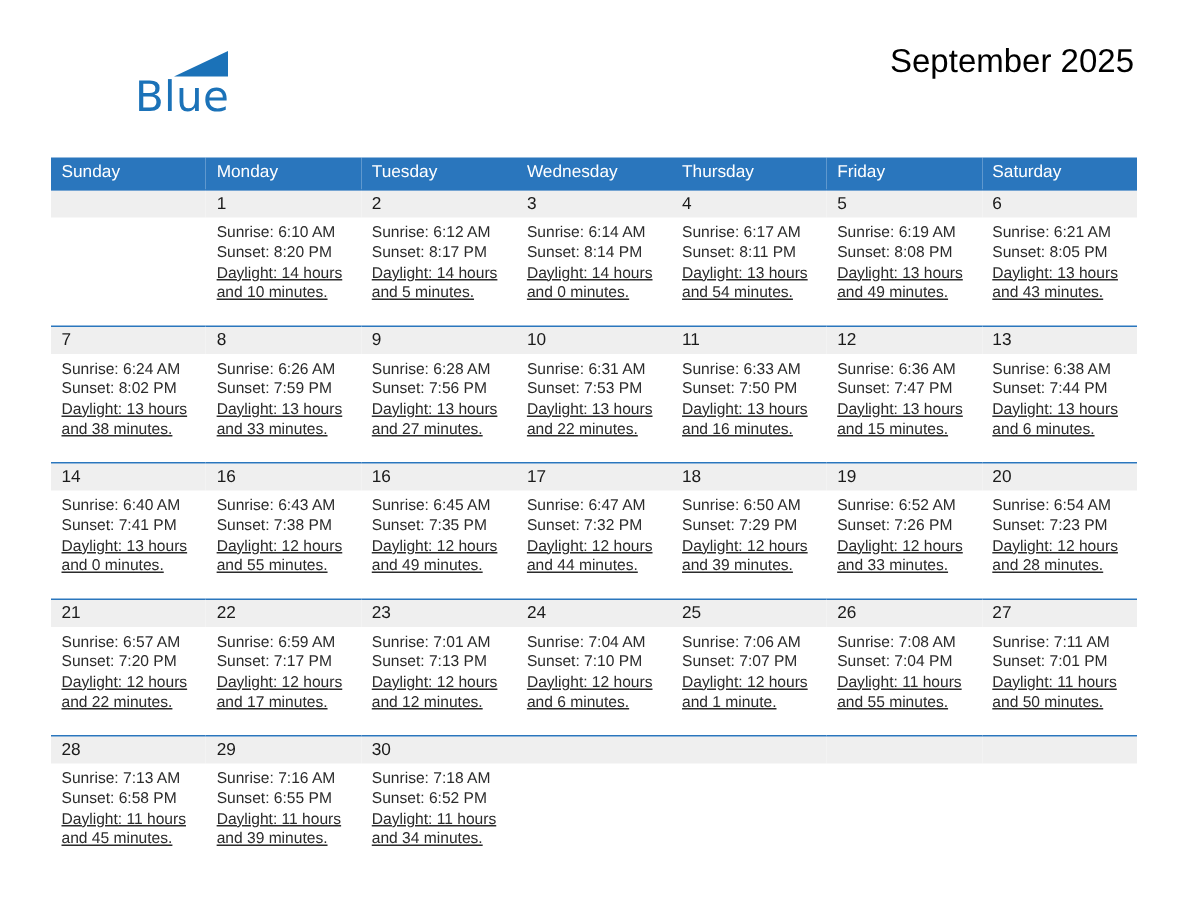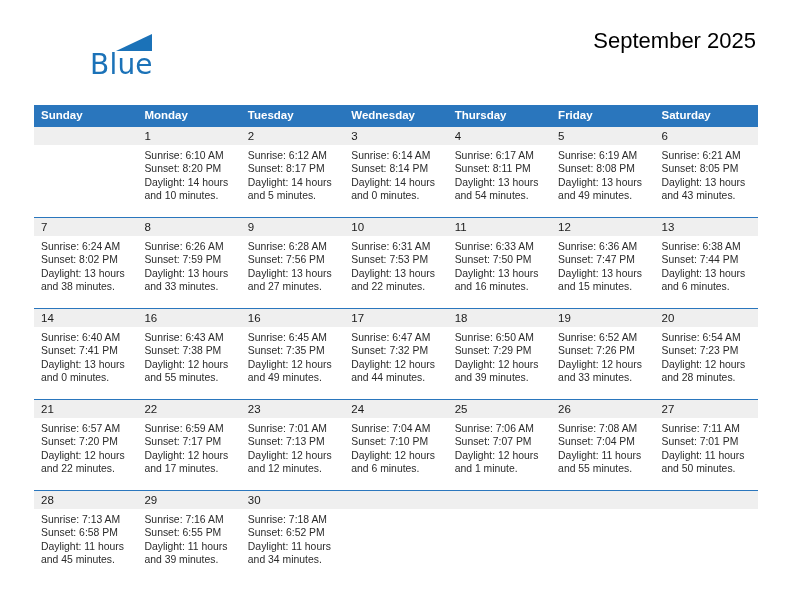--- a/index.html
+++ b/index.html
@@ -93,21 +93,21 @@
   table.cal-table {
     width: 724px;
     border-collapse: collapse;
     table-layout: fixed;
   }
 
   thead th {
     background: #2a76bd;
     color: #ffffff;
     font-size: 11.5px;
-    font-weight: bold;
+    font-weight: normal;
     text-align: left;
     padding: 4px 0 5px 7px;
     height: 12px;
     vertical-align: middle;
     margin-left: 24px;
   }
 
   tbody tr.week-row > td {
     border-top: 1.4px solid #2a76bd;
     vertical-align: top;
@@ -137,20 +137,21 @@
     padding: 4px 6px 0 7px;
     font-size: 10.4px;
     line-height: 13.3px;
     color: #2b2b2b;
   }
   .details div {
     white-space: nowrap;
   }
   .details .daylight {
     white-space: normal;
+    text-decoration: underline;
   }
 </style>
 </head>
 <body>
 
 <div class="page-header">
 
   <div class="brand">
     <span class="brand-triangle"></span>
     <span class="brand-blue">Blue</span>

